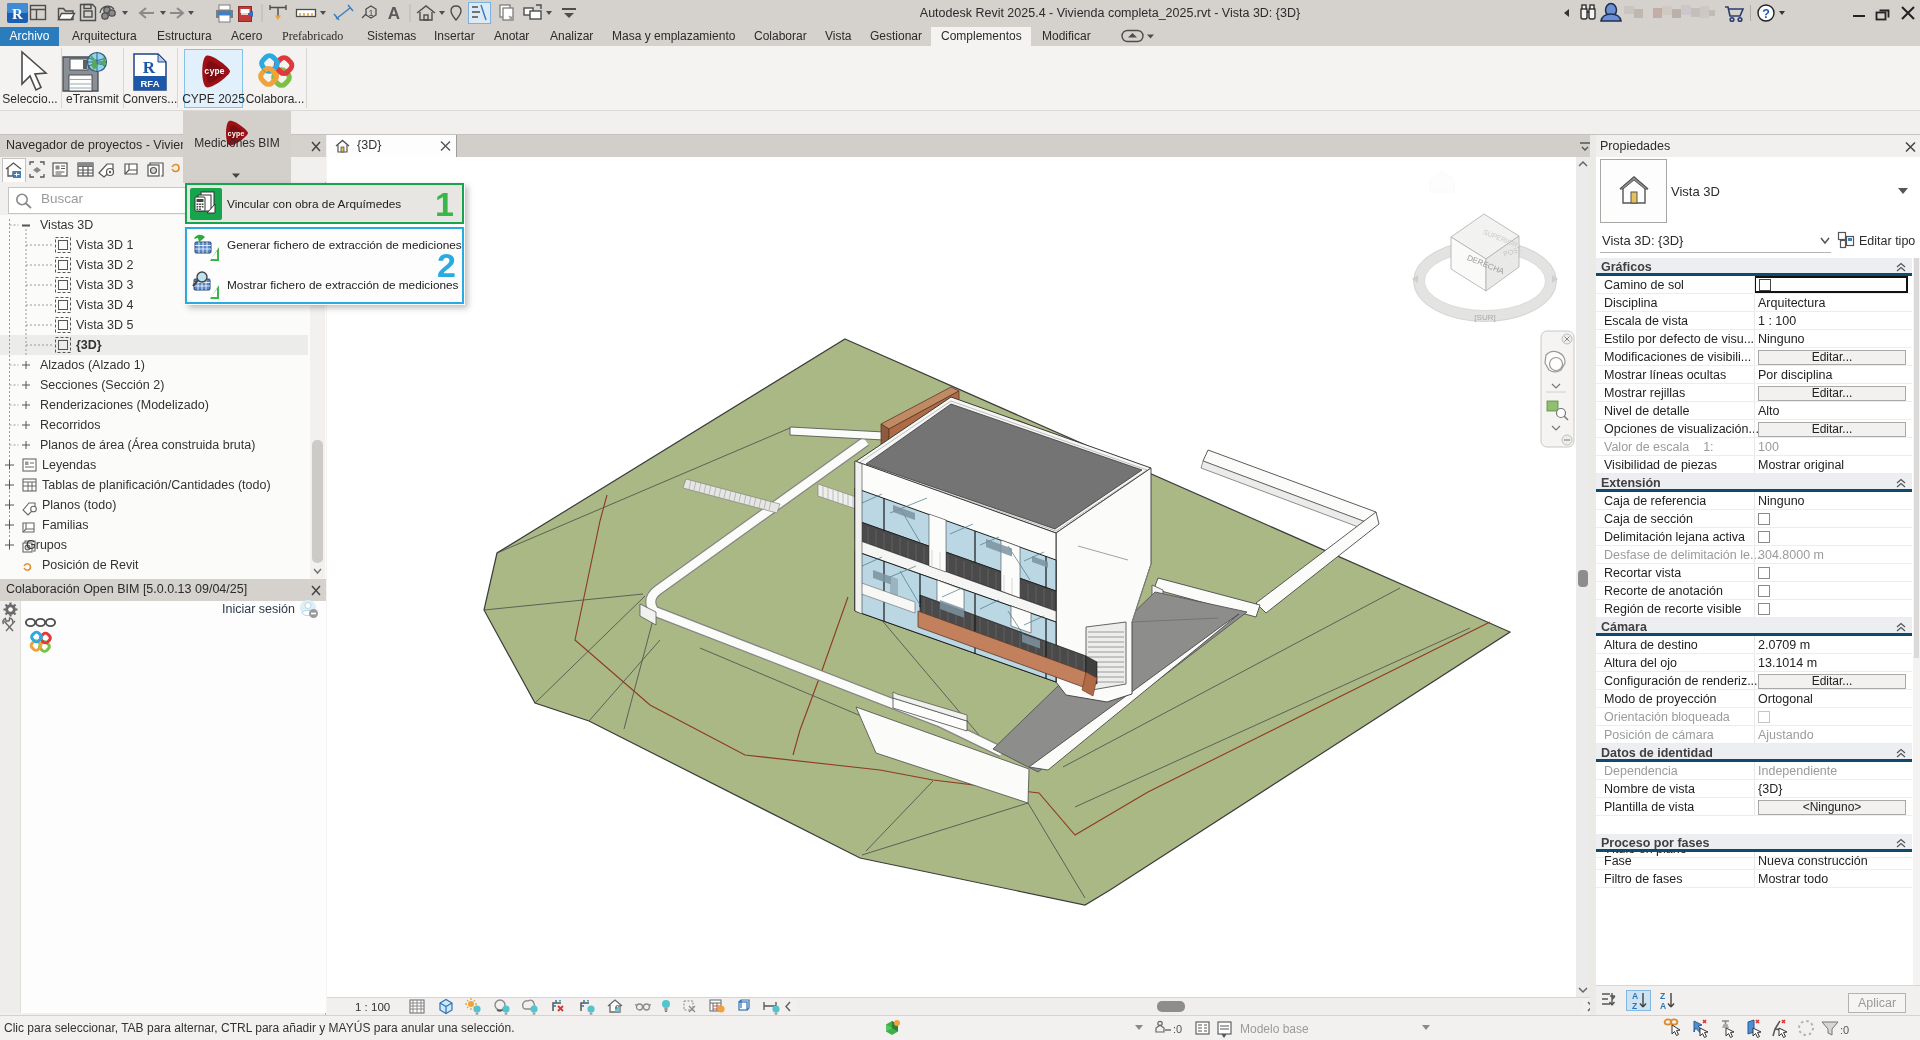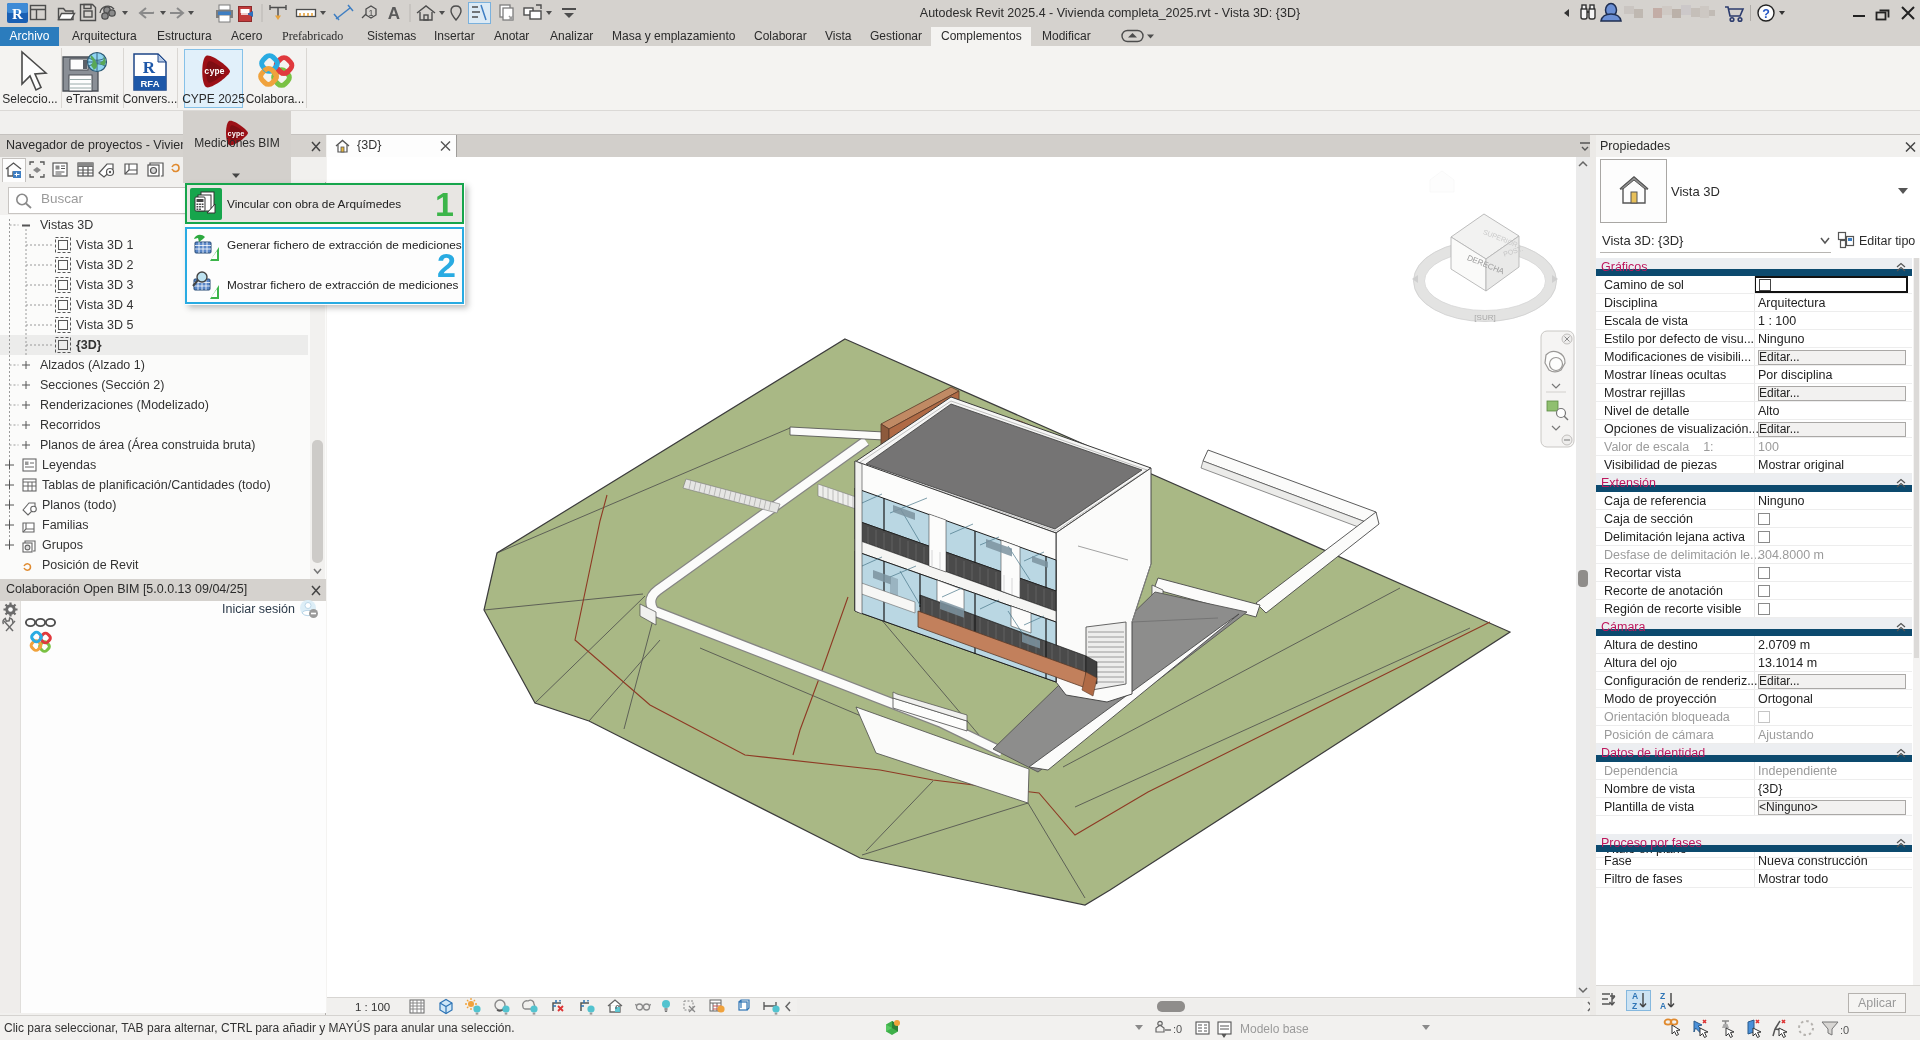--- a/index.html
+++ b/index.html
@@ -30,24 +30,24 @@
 #viewtabbar { left:327px; top:135px; width:1263px; height:22px; background:#d2cfcb; }
 #viewtab { left:327px; top:135px; width:130px; height:22px; background:#fdfdfd; border-right:1px solid #9f9d9a; font-size:12.5px; }
 #viewport { left:327px; top:157px; width:1249px; height:840px; background:#ffffff; }
 #vscroll { left:1576px; top:157px; width:14px; height:840px; background:#ebebeb; }
 #ctrlbar { left:327px; top:997px; width:1263px; height:18px; background:#f1f0ee; border-top:1px solid #d7d5d2; }
 
 
 #rightpanel { left:1596px; top:135px; width:324px; height:880px; background:#ffffff; }
 .prop-row { position:absolute; left:0; width:316px; height:18px; font-size:12.5px; line-height:18px; color:#222; border-bottom:1px solid #ededed; }
 .prop-row:not(.prop-hdr)::after { content:""; position:absolute; left:158px; top:0; width:1px; height:17px; background:#e9e9e9; }
-.prop-hdr { background:#eceef1; font-weight:normal; color:#be185d; border-bottom:7px solid #0c4a6e; }
+.prop-hdr { background:#eceef1; font-weight:bold; color:#404040; border-bottom:3px solid #0c4a6e; }
 .prop-lbl { position:absolute; left:8px; top:0; white-space:nowrap; overflow:hidden; }
 .prop-val { position:absolute; left:162px; top:0; white-space:nowrap; }
-.prop-btn { position:absolute; left:162px; top:1.5px; width:148px; height:15px; background:#f2f1f0; border:1px solid #aaa8a6; text-align:left; line-height:13px; font-size:12px; color:#222; }
+.prop-btn { position:absolute; left:162px; top:1.5px; width:148px; height:15px; background:#f2f1f0; border:1px solid #aaa8a6; text-align:center; line-height:13px; font-size:12px; color:#222; }
 .gray { color:#9b9b9b; }
 .chk { position:absolute; left:162px; top:3px; width:12px; height:12px; background:#fff; border:1px solid #8a8a8a; }
 
 
 #statusbar { left:0; top:1015px; width:1920px; height:25px; background:#f2f1ef; border-top:1px solid #d5d3d0; font-size:12px; color:#333; }
 
 
 #megabtn { left:183px; top:111px; width:108px; height:72px; background:#d3d0cc; z-index:50; text-align:center; }
 #megamenu { left:185px; top:183px; width:280px; height:122px; z-index:50; background:#fdfdfd; box-shadow:3px 3px 6px rgba(0,0,0,0.25); }
 .menurow { position:absolute; font-size:11.8px; color:#222; white-space:nowrap; }
@@ -411,21 +411,21 @@
 <div class="abs tree-row" style="left:76px;top:335px;font-weight:bold;">{3D}</div>
 <div class="abs tree-row" style="left:40px;top:355px;">Alzados (Alzado 1)</div>
 <div class="abs tree-row" style="left:40px;top:375px;">Secciones (Sección 2)</div>
 <div class="abs tree-row" style="left:40px;top:395px;">Renderizaciones (Modelizado)</div>
 <div class="abs tree-row" style="left:40px;top:415px;">Recorridos</div>
 <div class="abs tree-row" style="left:40px;top:435px;">Planos de área (Área construida bruta)</div>
 <div class="abs tree-row" style="left:42px;top:455px;">Leyendas</div>
 <div class="abs tree-row" style="left:42px;top:475px;">Tablas de planificación/Cantidades (todo)</div>
 <div class="abs tree-row" style="left:42px;top:495px;">Planos (todo)</div>
 <div class="abs tree-row" style="left:42px;top:515px;">Familias</div>
-<div class="abs tree-row" style="left:42px;top:535px;">Grupos</div>
+<div class="abs tree-row" style="left:26px;top:535px;">Grupos</div>
 <div class="abs tree-row" style="left:42px;top:555px;">Posición de Revit</div>
 
 <div class="abs" style="left:310px;top:215px;width:15px;height:364px;background:#f2f1ef;"></div>
 <div class="abs" style="left:312px;top:440px;width:11px;height:123px;background:#cdcbc8;border-radius:5px;"></div>
 <svg class="abs" style="left:310px;top:563px;width:15px;height:16px" viewBox="0 0 15 16">
     <path d="M4 6l3.5 4L11 6" stroke="#777" fill="none" stroke-width="1.5"></path>
   </svg>
 
 <div class="abs panelhdr" style="top:579px;width:326px;">Colaboración Open BIM [5.0.0.13 09/04/25]</div>
 <svg class="abs" style="left:309px;top:584px;width:16px;height:14px" viewBox="0 0 16 14">

